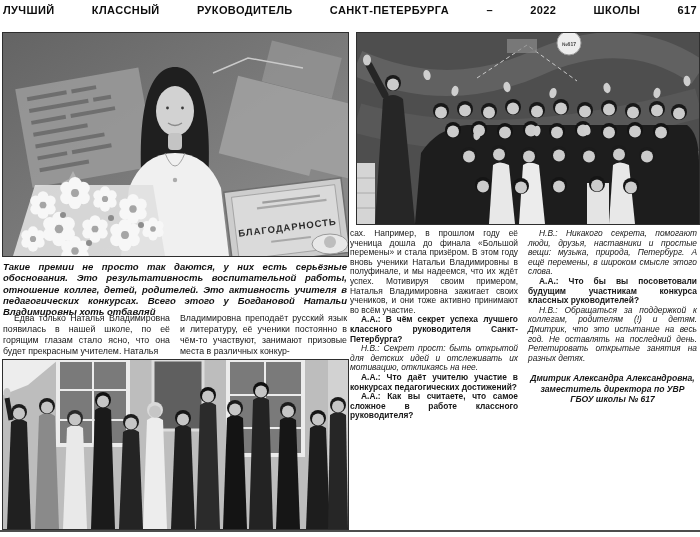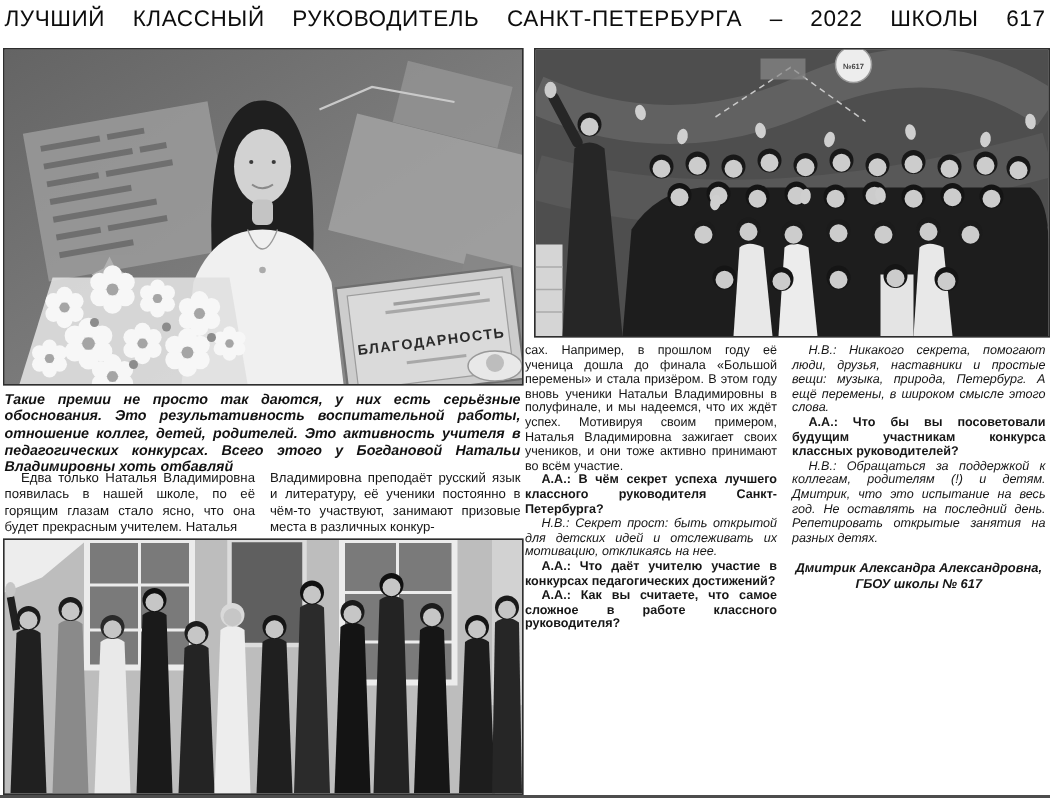--- a/index.html
+++ b/index.html
@@ -2,21 +2,21 @@
 <html lang="ru"><head>
 <meta charset="utf-8">
 <style>
   html,body{margin:0;padding:0;}
   body{
     width:700px;height:537px;position:relative;background:#ffffff;
     font-family:"Liberation Sans", sans-serif;color:#161616;overflow:hidden;
   }
   .title{
     position:absolute;top:4px;left:3px;width:694px;margin:0;
-    font-size:15px;font-weight:normal;letter-spacing:.4px;white-space:nowrap;
+    font-size:11px;font-weight:bold;letter-spacing:.4px;white-space:nowrap;
     text-align:justify;text-align-last:justify;color:#0d0d0d;
   }
   figure{margin:0;}
   .photo{
     position:absolute;border:1px solid #2e2e2e;background:#8a8a8a;overflow:hidden;
   }
   .photo svg{display:block;width:100%;height:100%;}
   .photo1{left:2px;top:32px;width:345px;height:223px;}
   .photo2{left:2px;top:359px;width:345px;height:169px;}
   .photo3{left:356px;top:32px;width:342px;height:191px;}
@@ -300,18 +300,19 @@
     <p class="q">А.А.: Что даёт учителю участие в конкурсах педагогических достижений?</p>
     <p class="q">А.А.: Как вы считаете, что самое сложное в работе классного руководителя?</p>
   </div>
 
   <div class="col right">
     <p class="ans">Н.В.: Никакого секрета, помогают люди, друзья, наставники и простые вещи: музыка, природа, Петербург. А ещё перемены, в широком смысле этого слова.</p>
     <p class="q">А.А.: Что бы вы посоветовали будущим участникам конкурса классных руководителей?</p>
     <p class="ans">Н.В.: Обращаться за поддержкой к коллегам, родителям (!) и детям. Дмитрик, что это испытание на весь год. Не оставлять на последний день. Репетировать открытые занятия на разных детях.</p>
     <div class="signature">
       <div>Дмитрик Александра Александровна,</div>
+      <div>заместитель директора по УВР</div>
       <div>ГБОУ школы № 617</div>
     </div>
   </div>
 
   <div class="rule"></div>
 </div>
 
 </body></html>

